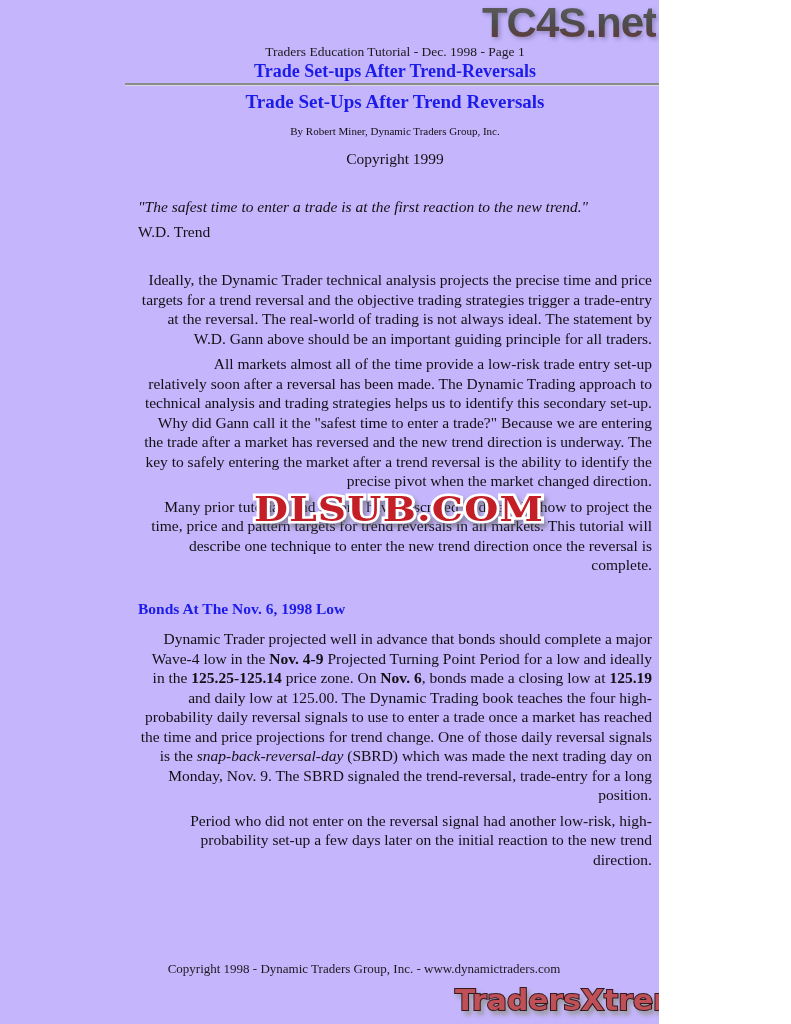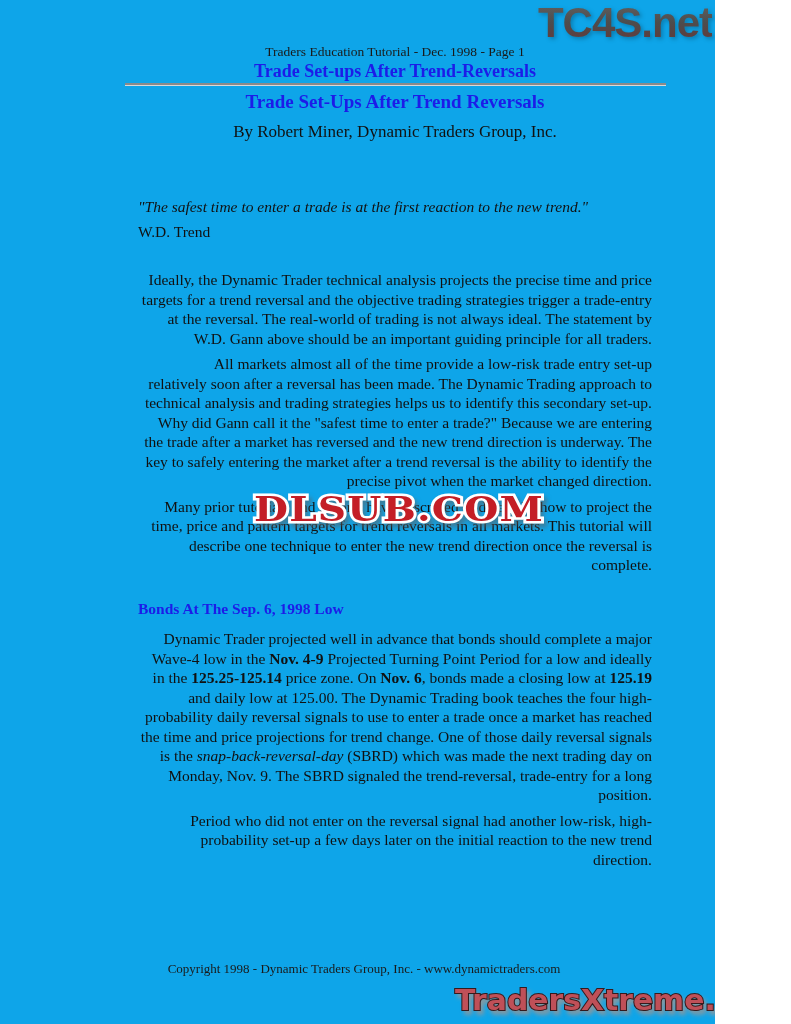--- a/index.html
+++ b/index.html
@@ -1,37 +1,37 @@
 <!DOCTYPE html>
 <html><head>
 <meta charset="utf-8">
 <style>
   html,body{margin:0;padding:0;background:#fff;}
-  #page{position:relative;width:715px;height:1024px;background:#0ea5e9;overflow:hidden;
+  #page{position:relative;width:659px;height:1024px;background:#c4b5fd;overflow:hidden;
         font-family:"Liberation Serif",serif;color:#111;}
 
   
   #tc4s{position:absolute;top:0px;right:3px;
         font-family:"Liberation Sans",sans-serif;font-weight:bold;
         font-size:42px;letter-spacing:-1px;line-height:46px;
         background:linear-gradient(180deg,#636363 0%,#4d4d4d 48%,#5c4040 78%,#744646 100%);
         -webkit-background-clip:text;background-clip:text;color:transparent;
         filter:drop-shadow(2px 2px 2px rgba(0,0,0,.25));}
 
   
   .page-header{position:absolute;top:44px;left:138px;width:514px;text-align:center;}
   .page-header .l1{font-size:13.5px;line-height:16px;color:#1a1a1a;}
   .page-header .l2{font-size:18px;line-height:18px;font-weight:bold;color:#1c1ce8;margin-top:2px;}
 
   .rule{position:absolute;top:83px;left:125px;width:541px;height:2px;
         background:#8a8a8a;border-bottom:1px solid #d9d9d9;}
 
   .title-block{position:absolute;top:91px;left:138px;width:514px;text-align:center;}
   .title-block h1{margin:0;font-size:19px;line-height:22px;font-weight:bold;color:#1c1ce8;}
-  .title-block .byline{margin-top:9px;font-size:17px;line-height:19px;}
+  .title-block .byline{margin-top:9px;font-size:11px;line-height:19px;}
   .title-block .cpy{margin-top:8px;font-size:15.5px;line-height:19px;}
 
   .quote-block{position:absolute;top:197px;left:138px;width:514px;}
   .quote-block .q{font-style:italic;font-size:15.5px;line-height:19.5px;}
   .quote-block .attr{font-size:15.5px;line-height:19.5px;margin-top:5px;}
 
   .body-copy{position:absolute;left:138px;width:514px;font-size:15.5px;}
   #intro{top:270px;}
   #bonds{top:599px;}
   .para{margin:0 0 6px 0;line-height:19.5px;text-align:right;}
@@ -57,35 +57,36 @@
   <div class="page-header">
     <div class="l1">Traders Education Tutorial - Dec. 1998 - Page 1</div>
     <div class="l2">Trade Set-ups After Trend-Reversals</div>
   </div>
 
   <div class="rule"></div>
 
   <div class="title-block">
     <h1>Trade Set-Ups After Trend Reversals</h1>
     <div class="byline">By Robert Miner, Dynamic Traders Group, Inc.</div>
+    <div class="cpy">Copyright 1999</div>
   </div>
 
   <div class="quote-block">
     <div class="q">"The safest time to enter a trade is at the first reaction to the new trend."</div>
     <div class="attr">W.D. Trend</div>
   </div>
 
   <div id="intro" class="body-copy">
       <p class="para"><span>Ideally, the Dynamic Trader technical analysis projects the precise time and price targets for a trend reversal and the objective trading strategies trigger a trade-entry at the reversal. The real-world of trading is not always ideal. The statement by W.D. Gann above should be an important guiding principle for all traders.</span></p>
       <p class="para indent"><span>All markets almost all of the time provide a low-risk trade entry set-up relatively soon after a reversal has been made. The Dynamic Trading approach to technical analysis and trading strategies helps us to identify this secondary set-up. Why did Gann call it the "safest time to enter a trade?" Because we are entering the trade after a market has reversed and the new trend direction is underway. The key to safely entering the market after a trend reversal is the ability to identify the precise pivot when the market changed direction.</span></p>
       <p class="para indent"><span>Many prior tutorials and reports have described in detail the how to project the time, price and pattern targets for trend reversals in all markets. This tutorial will describe one technique to enter the new trend direction once the reversal is complete.</span></p>
     </div>
 
   <div id="bonds" class="body-copy">
-    <div class="sec-head">Bonds At The Sep. 6, 1998 Low</div>
+    <div class="sec-head">Bonds At The Nov. 6, 1998 Low</div>
     <div>
         <p class="para"><span>Dynamic Trader projected well in advance that bonds should complete a major Wave-4 low in the </span><span style="font-weight: bold;">Nov. 4-9</span><span> Projected Turning Point Period for a low and ideally in the </span><span style="font-weight: bold;">125.25-125.14</span><span> price zone. On </span><span style="font-weight: bold;">Nov. 6</span><span>, bonds made a closing low at </span><span style="font-weight: bold;">125.19</span><span> and daily low at 125.00. The Dynamic Trading book teaches the four high-probability daily reversal signals to use to enter a trade once a market has reached the time and price projections for trend change. One of those daily reversal signals is the </span><span style="font-style: italic;">snap-back-reversal-day</span><span> (SBRD) which was made the next trading day on Monday, Nov. 9. The SBRD signaled the trend-reversal, trade-entry for a long position.</span></p>
         <p class="para indent"><span>Period who did not enter on the reversal signal had another low-risk, high-probability set-up a few days later on the initial reaction to the new trend direction.</span></p>
       </div>
   </div>
 
   <div id="wm-center">
     <svg width="300" height="46" viewBox="0 0 300 46">
       <text x="150" y="34" text-anchor="middle" textLength="290" lengthAdjust="spacingAndGlyphs" font-family="DejaVu Serif, serif" font-weight="bold" font-size="33" letter-spacing="1" fill="#c41e26" stroke="#ffffff" stroke-width="5" paint-order="stroke">DLSUB.COM</text>
     </svg>

